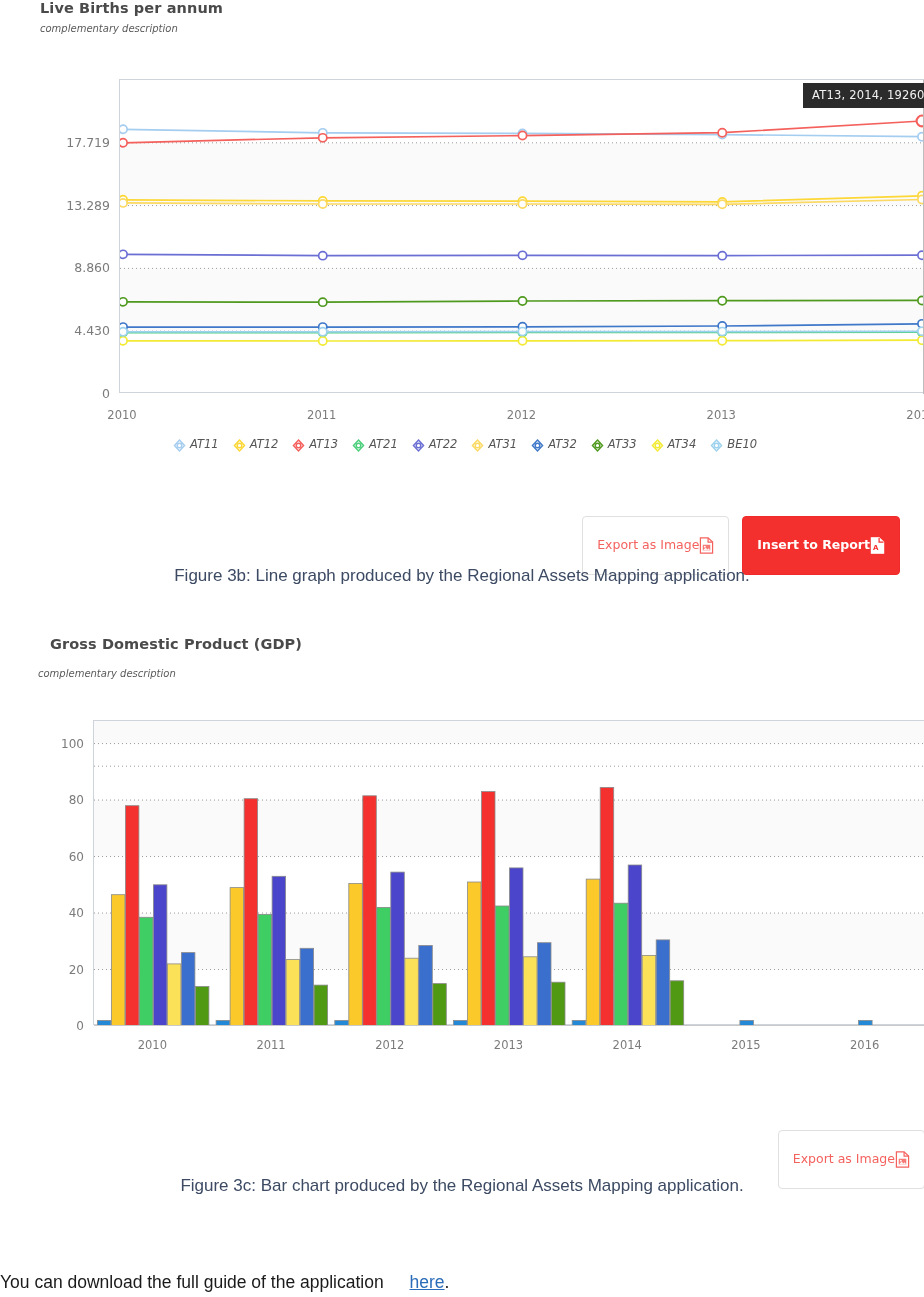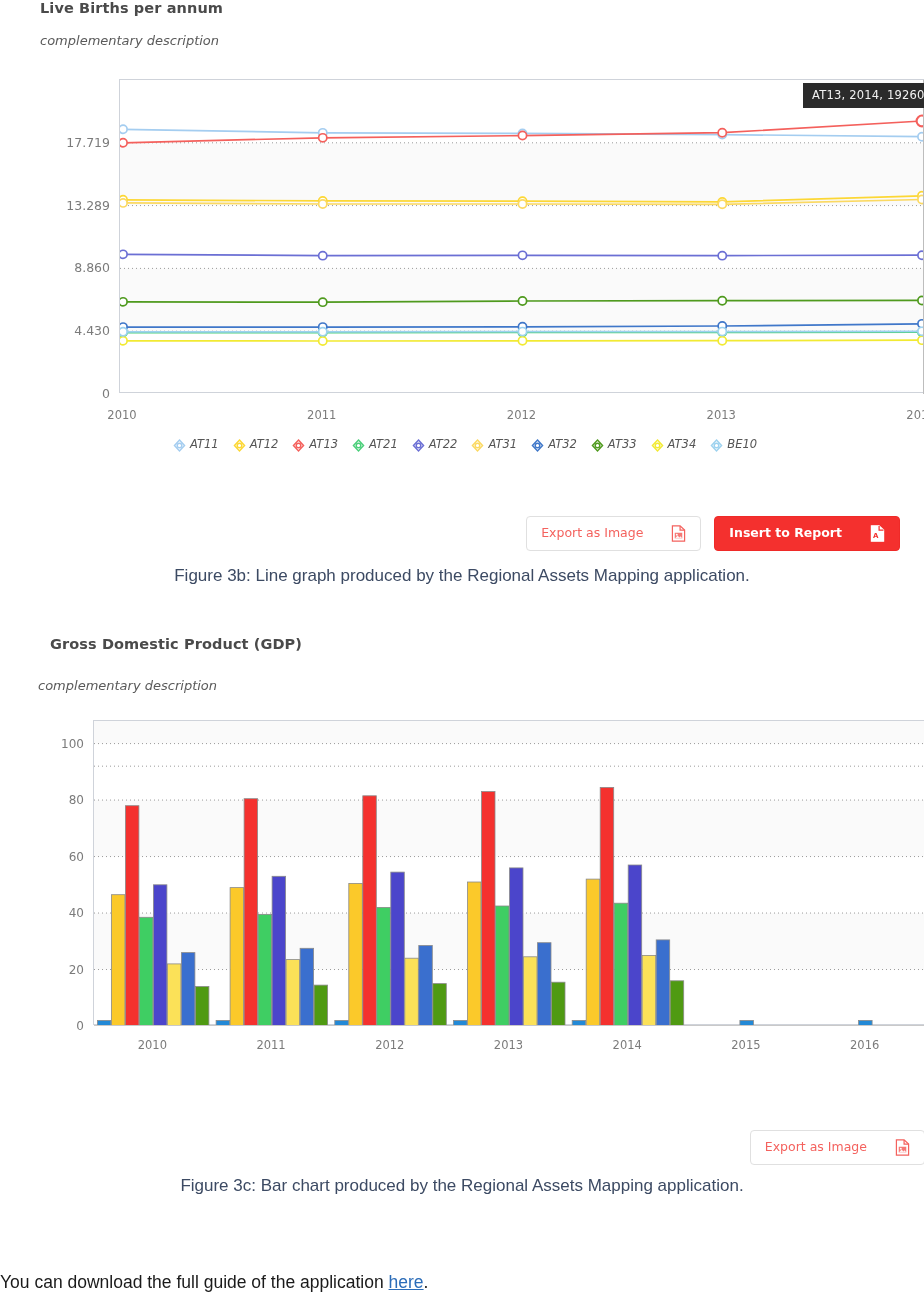--- a/index.html
+++ b/index.html
@@ -19,23 +19,23 @@
   .widget-title {
     font-family: "DejaVu Sans", sans-serif;
     font-weight: bold;
     font-size: 14.5px;
     color: #4a4a4a;
     letter-spacing: .1px;
   }
   .widget-subtitle {
     font-family: "DejaVu Sans", sans-serif;
     font-style: italic;
-    font-size: 13px;
+    font-size: 10px;
     color: #5a5a5a;
-    margin-top: 12px;
+    margin-top: 2px;
   }
 
   .plot-frame {
     position: relative;
     border: 1px solid #cfd3da;
     background: #ffffff;
   }
 
   
   svg.chart { display:block; }
@@ -72,24 +72,24 @@
     padding:5px 9px 6px 9px;
     white-space:nowrap;
     letter-spacing:.2px;
   }
 
   
   .btn-row { display:flex; justify-content:flex-end; align-items:center; gap:13px; }
   .btn {
     display:inline-flex;
     align-items:center;
-    gap:28px;
+    gap:0;
     font-family:"DejaVu Sans", sans-serif;
     font-size:12.5px;
-    padding:8px 14px;
+    padding:20px 14px;
     border-radius:4px;
     cursor:pointer;
     line-height:1;
   }
   .btn-ghost {
     background:#ffffff;
     border:1px solid #e0e0e0;
     color:#f4625e;
   }
   .btn-primary {
@@ -105,21 +105,21 @@
     text-align:center;
     font-family:"Liberation Sans", sans-serif;
     font-size:17px;
     color:#3c4a63;
   }
   .bodytext {
     font-family:"Liberation Sans", sans-serif;
     font-size:17.5px;
     color:#1a1a1a;
   }
-  .bodytext a { color:#2b6cb8; text-decoration:underline; }
+  .bodytext a { color:#2b6cb8; text-decoration:underline;margin-left:21px; }
 </style>
 </head>
 <body>
 
 <div class="widget" style="position:absolute;left:0;top:0;width:924px;height:560px;">
 
   <div class="widget-title" style="position:absolute;left:40px;top:0px;">Live Births per annum</div>
   <div class="widget-subtitle" style="position:absolute;left:40px;top:21px;">complementary description</div>
 
   <div class="plot-frame" style="position:absolute;left:119px;top:79px;width:805px;height:314px;">

